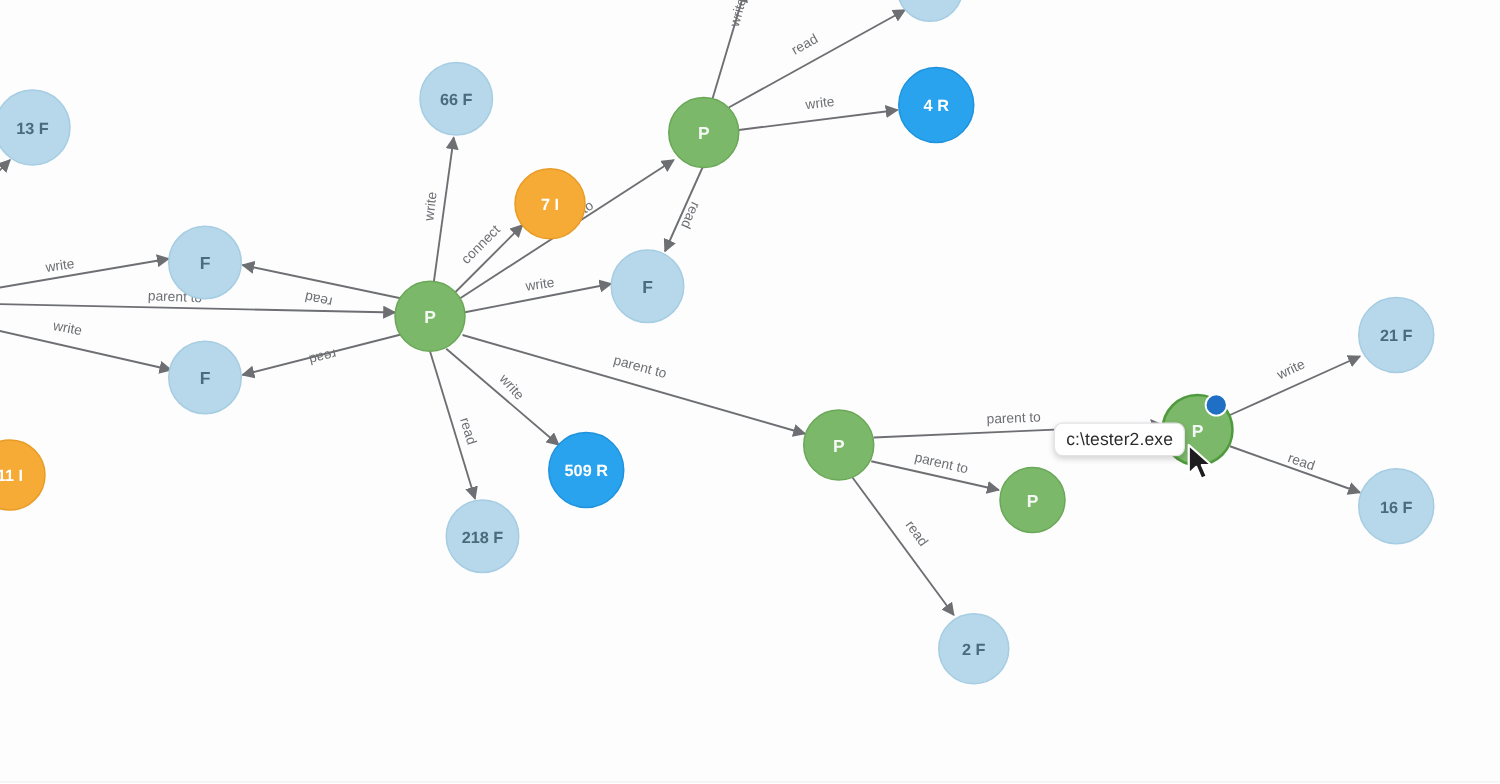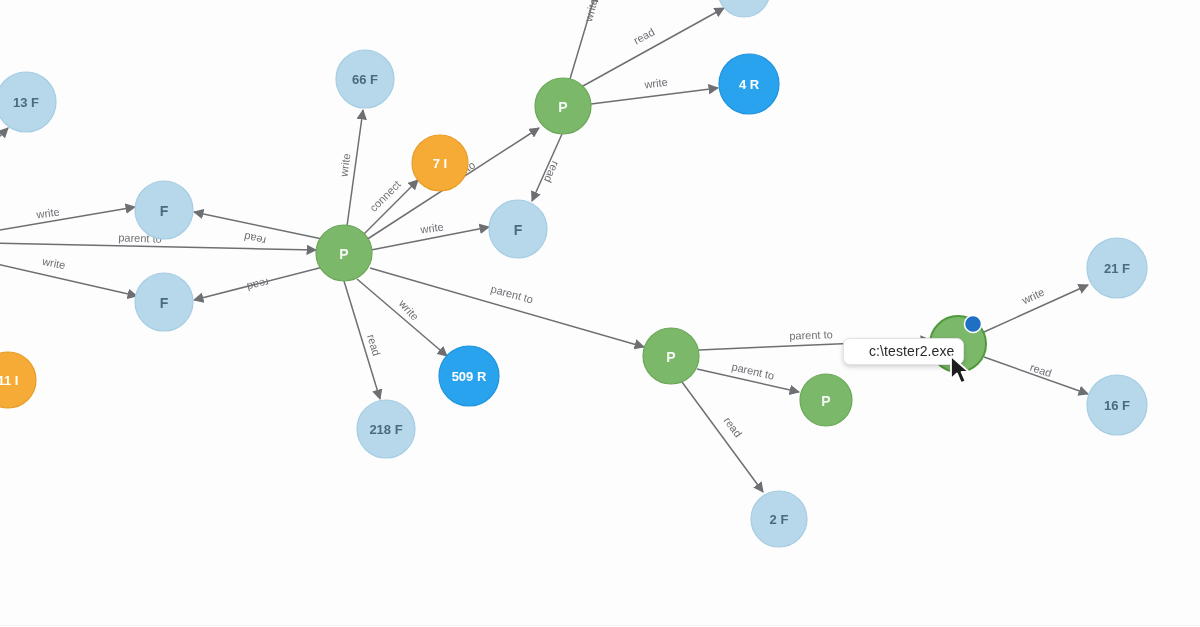--- a/index.html
+++ b/index.html
@@ -42,21 +42,21 @@
   }
   
   #tooltip {
     position: absolute;
     left: 843px;
     top: 338px;
     background: #ffffff;
     border: 1px solid #e3e3e6;
     border-radius: 7px;
     box-shadow: 0 2px 5px rgba(0,0,0,0.18);
-    padding: 4px 9px 5px 25px;
+    padding: 4px 9px 5px 9px;
     font-family: "Liberation Sans", sans-serif;
     font-size: 14px;
     color: #2b2b2d;
     white-space: nowrap;
     letter-spacing: 0.1px;
     filter: blur(0.2px);
   }
   
   #cursor {
     position: absolute;

